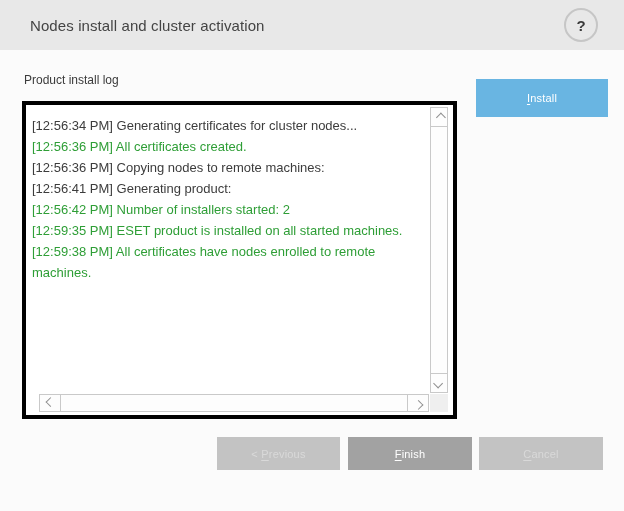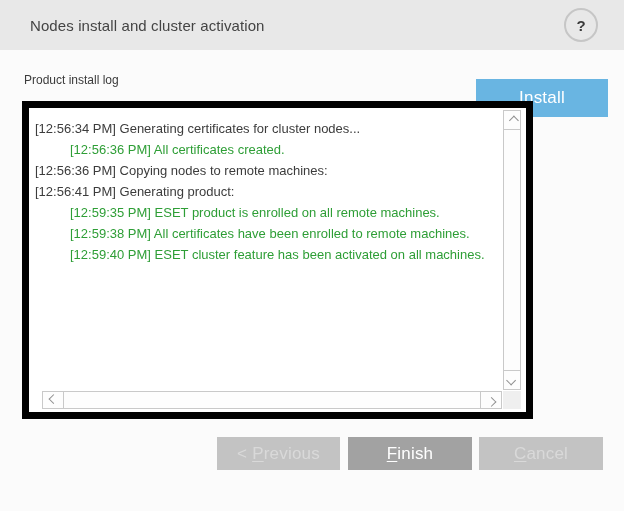--- a/index.html
+++ b/index.html
@@ -21,38 +21,38 @@
   .help{
     margin-left:auto;width:30px;height:30px;border-radius:50%;
     border:2px solid #c6c6c6;display:flex;align-items:center;justify-content:center;
     color:#3a3a3a;font-size:15px;font-weight:700;cursor:pointer;background:transparent;
     margin-right:10px;
   }
   
   .log-label{
     position:absolute;left:24px;top:73px;font-size:12px;color:#3b3b3b;
   }
-  .btn{border:none;cursor:pointer;font-family:inherit;font-size:17px;letter-spacing:.2px;}
+  .btn{border:none;cursor:pointer;font-family:inherit;font-size:11px;letter-spacing:.2px;}
   .btn .ak{text-decoration:underline;text-underline-offset:2px;}
   .btn.install{
     position:absolute;left:476px;top:79px;width:132px;height:38px;
     background:var(--accent-blue,#69b5e2);color:#ffffff;
   }
   .listbox{
-    position:absolute;left:22px;top:101px;width:511px;height:318px;
-    box-sizing:border-box;background:#ffffff;border:7px solid #000000;padding-left:24px;
+    position:absolute;left:22px;top:101px;width:435px;height:318px;
+    box-sizing:border-box;background:#ffffff;border:4px solid #000000;padding-left:24px;
   }
   .log-content{
     position:absolute;left:0;top:0;right:23px;bottom:24px;
     padding:10px 0 0 6px;overflow:hidden;
     font-size:13px;line-height:21px;
   }
   .log-line{white-space:normal;}
   .log-line.info{color:var(--log-info,#3c3c3c);}
-  .log-line.ok{color:var(--log-success-green,#2e9e36);margin-left:35px;}
+  .log-line.ok{color:var(--log-success-green,#2e9e36);}
   
   .vscroll{position:absolute;top:2px;right:5px;width:18px;bottom:22px;display:flex;flex-direction:column;}
   .hscroll{position:absolute;left:13px;right:24px;bottom:3px;height:18px;display:flex;flex-direction:row;}
   .sbtn{background:#fdfdfd;border:1px solid #c9c9c9;box-sizing:border-box;
         display:flex;align-items:center;justify-content:center;flex:0 0 auto;}
   .vscroll .sbtn{width:18px;height:20px;}
   .hscroll .sbtn{width:22px;height:18px;}
   .thumb{background:#fdfdfd;border:1px solid #c9c9c9;box-sizing:border-box;flex:1 1 auto;}
   .thumb.v{margin:-1px 0;}
   .thumb.h{margin:0 -1px;}
@@ -88,23 +88,23 @@
   <button class="btn install">
     <span></span><span class="ak">I</span><span>nstall</span>
   </button>
 
   <div class="listbox">
     <div class="log-content">
         <div class="log-line info">[12:56:34 PM] Generating certificates for cluster nodes...</div>
         <div class="log-line ok">[12:56:36 PM] All certificates created.</div>
         <div class="log-line info">[12:56:36 PM] Copying nodes to remote machines:</div>
         <div class="log-line info">[12:56:41 PM] Generating product:</div>
-        <div class="log-line ok">[12:59:35 PM] ESET product is enrolled on all remote machines.</div>
-        <div class="log-line ok">[12:59:38 PM] All certificates have been enrolled to remote machines.</div>
-        <div class="log-line ok">[12:59:40 PM] ESET cluster feature has been activated on all machines.</div>
+        <div class="log-line ok">[12:56:42 PM] Number of installers started: 2</div>
+        <div class="log-line ok">[12:59:35 PM] ESET product is installed on all started machines.</div>
+        <div class="log-line ok">[12:59:38 PM] All certificates have nodes enrolled to remote machines.</div>
       </div>
 
     <div class="vscroll">
       <div class="sbtn">
         <span class="chev up"></span>
       </div>
       <div class="thumb v"></div>
       <div class="sbtn">
         <span class="chev down"></span>
       </div>

